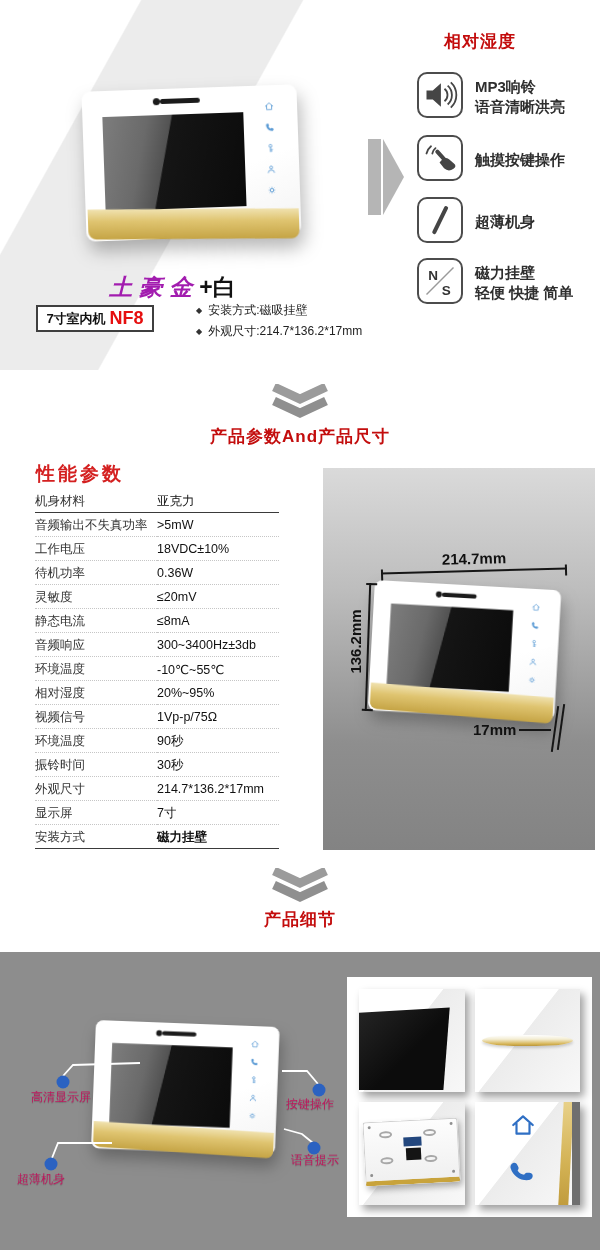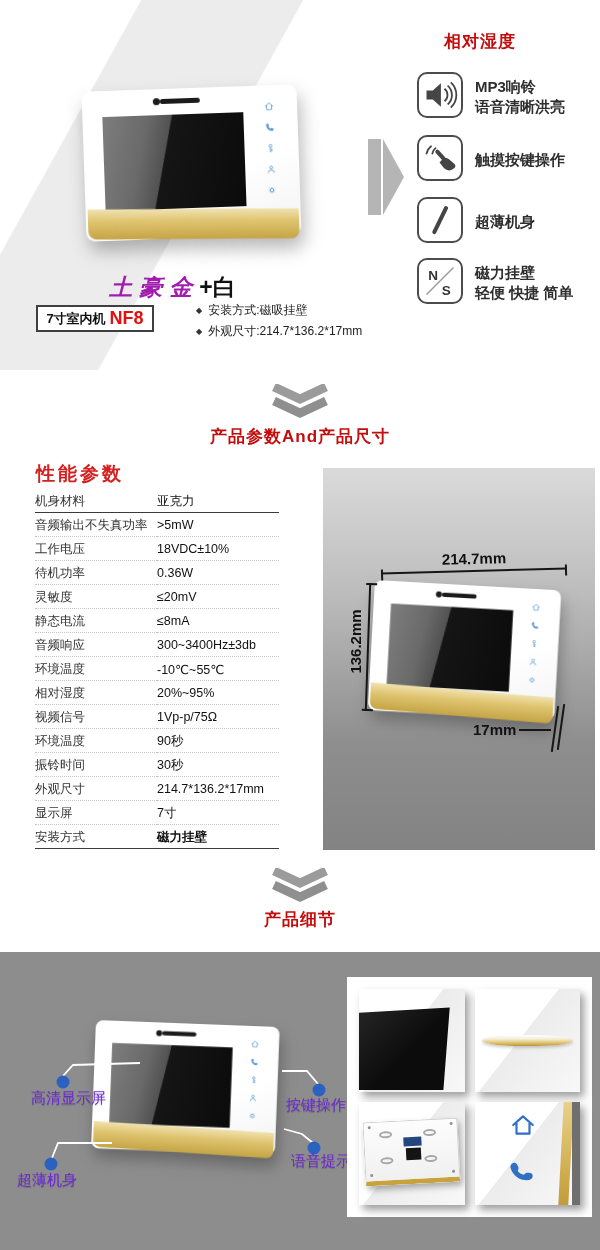--- a/index.html
+++ b/index.html
@@ -82,21 +82,21 @@
     font-size:15px; font-weight:bold; color:#111; transform:rotate(-90deg); }
   .dim-d-label { position:absolute; left:150px; top:253px; font-size:15px; font-weight:bold; color:#111; }
   .dim-d-line { position:absolute; left:196px; top:261px; width:32px; border-top:2px solid #161616; }
   .dim-tick1,.dim-tick2 { position:absolute; width:2px; height:46px; background:#161616; transform:rotate(8deg); }
   .dim-tick1 { left:231px; top:238px; } .dim-tick2 { left:237px; top:236px; }
 
   
   .details-bg { position:absolute; left:0; top:952px; width:600px; height:298px; background:#8d8d8d; }
   .device.small { left:96px; top:1020px; transform:rotate(2.2deg) scale(0.855); transform-origin:top left; }
   .anno-svg { position:absolute; left:0; top:952px; width:600px; height:298px; }
-  .anno-label { position:absolute; font-size:15px; color:#6d28d9; white-space:nowrap; text-shadow:0 1px 1px rgba(0,0,0,.2); }
+  .anno-label { position:absolute; font-size:12px; color:#be185d; white-space:nowrap; text-shadow:0 1px 1px rgba(0,0,0,.2); }
 
   .detail-card { position:absolute; left:347px; top:977px; width:245px; height:240px; background:#fff;
     display:grid; grid-template-columns:1fr 1fr; gap:10px; padding:12px; }
   .tile { position:relative; background:linear-gradient(128deg,#ffffff 45%,#ececec 45.5%,#f8f8f8 100%);
     box-shadow:4px 5px 8px rgba(0,0,0,.38); overflow:hidden; }
   .t-screen { position:absolute; inset:0; background:linear-gradient(135deg,#2a2a2a 0%,#0c0c0c 55%);
     clip-path:polygon(0 23%,86% 18%,80% 98%,0 98%); }
   .t-side { position:absolute; left:7%; right:7%; top:45%; height:10%; border-radius:50%/65%;
     background:linear-gradient(180deg,#ffffff 0%,#f3edd3 38%,#d6b455 82%,#b8943a 100%); box-shadow:0 2px 3px rgba(0,0,0,.18); }
   .t-back { position:absolute; left:5%; top:17%; width:90%; height:62%; transform:rotate(-3deg);

